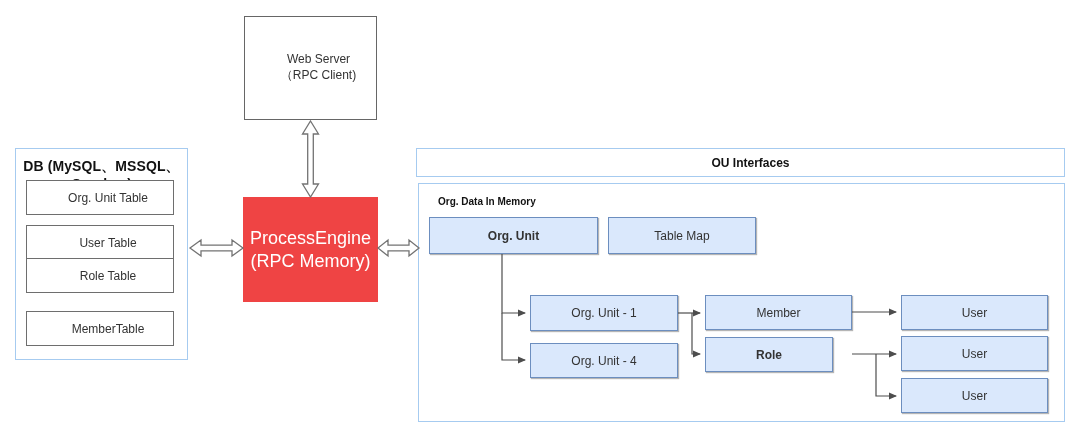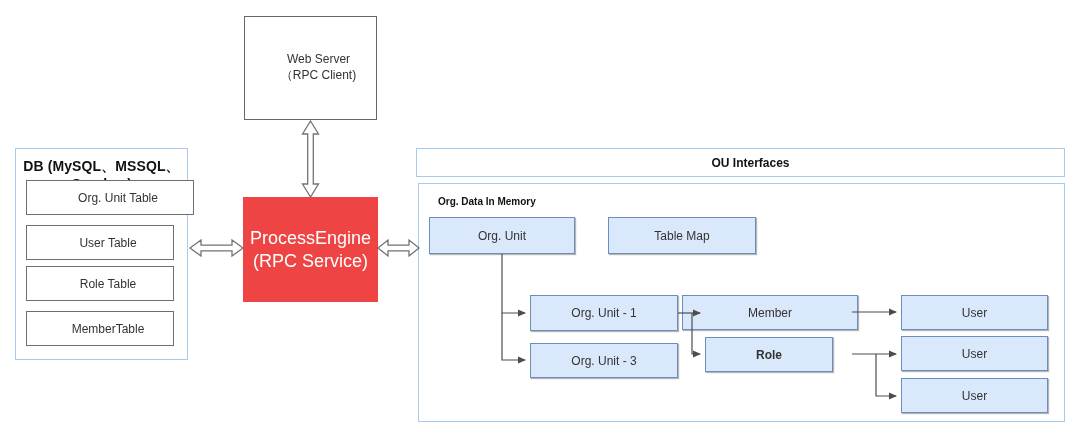--- a/index.html
+++ b/index.html
@@ -90,48 +90,48 @@
     pointer-events: none;
   }
 </style>
 </head>
 <body>
 
 <div id="canvas">
 
   <div class="abs panel" style="left:15px; top:148px; width:173px; height:212px;">
     <div class="panel-title">DB (MySQL、MSSQL、Oracle...)</div>
-    <div class="abs white-node" style="left:10px; top:31px; width:168px; height:35px;">Org. Unit Table</div>
+    <div class="abs white-node" style="left:10px; top:31px; width:148px; height:35px;">Org. Unit Table</div>
     <div class="abs white-node" style="left:10px; top:76px; width:148px; height:35px;">User Table</div>
-    <div class="abs white-node" style="left:10px; top:117px; width:148px; height:35px;">Role Table</div>
+    <div class="abs white-node" style="left:10px; top:109px; width:148px; height:35px;">Role Table</div>
     <div class="abs white-node" style="left:10px; top:162px; width:148px; height:35px;">MemberTable</div>
   </div>
 
   <div class="abs white-node" style="left:244px; top:16px; width:133px; height:104px; border-color:#666666;">
     <span class="wrap-center">Web Server （RPC Client)</span>
   </div>
 
   <div class="abs red-node" style="left:243px; top:197px; width:135px; height:105px;">
     <span>ProcessEngine</span>
-    <span>(RPC Service)</span>
+    <span>(RPC Memory)</span>
   </div>
 
   <div class="abs header-box" style="left:416px; top:148px; width:649px; height:29px;padding-left:20px;">
     <span>OU Interfaces</span>
   </div>
 
   <div class="abs panel" style="left:418px; top:183px; width:647px; height:239px;">
     <div class="mem-title">Org. Data In Memory</div>
   </div>
 
-  <div class="abs blue-node" style="left:429px; top:217px; width:146px; height:37px;">Org. Unit</div>
+  <div class="abs blue-node" style="left:429px; top:217px; width:169px; height:37px;font-weight:bold;">Org. Unit</div>
   <div class="abs blue-node" style="left:608px; top:217px; width:148px; height:37px;">Table Map</div>
   <div class="abs blue-node" style="left:530px; top:295px; width:148px; height:36px;">Org. Unit - 1</div>
-  <div class="abs blue-node" style="left:530px; top:343px; width:148px; height:35px;">Org. Unit - 3</div>
-  <div class="abs blue-node" style="left:682px; top:295px; width:176px; height:35px;">Member</div>
+  <div class="abs blue-node" style="left:530px; top:343px; width:148px; height:35px;">Org. Unit - 4</div>
+  <div class="abs blue-node" style="left:705px; top:295px; width:147px; height:35px;">Member</div>
   <div class="abs blue-node" style="left:705px; top:337px; width:128px; height:35px;font-weight:bold;">Role</div>
   <div class="abs blue-node" style="left:901px; top:295px; width:147px; height:35px;">User</div>
   <div class="abs blue-node" style="left:901px; top:336px; width:147px; height:35px;">User</div>
   <div class="abs blue-node" style="left:901px; top:378px; width:147px; height:35px;">User</div>
 
   <svg class="overlay" viewBox="0 0 1080 436">
     <defs>
       <marker id="ah" markerWidth="7" markerHeight="7" refX="6" refY="3" orient="auto">
         <path d="M0,0 L7,3 L0,6 Z" fill="#4d4d4d"></path>
       </marker>

